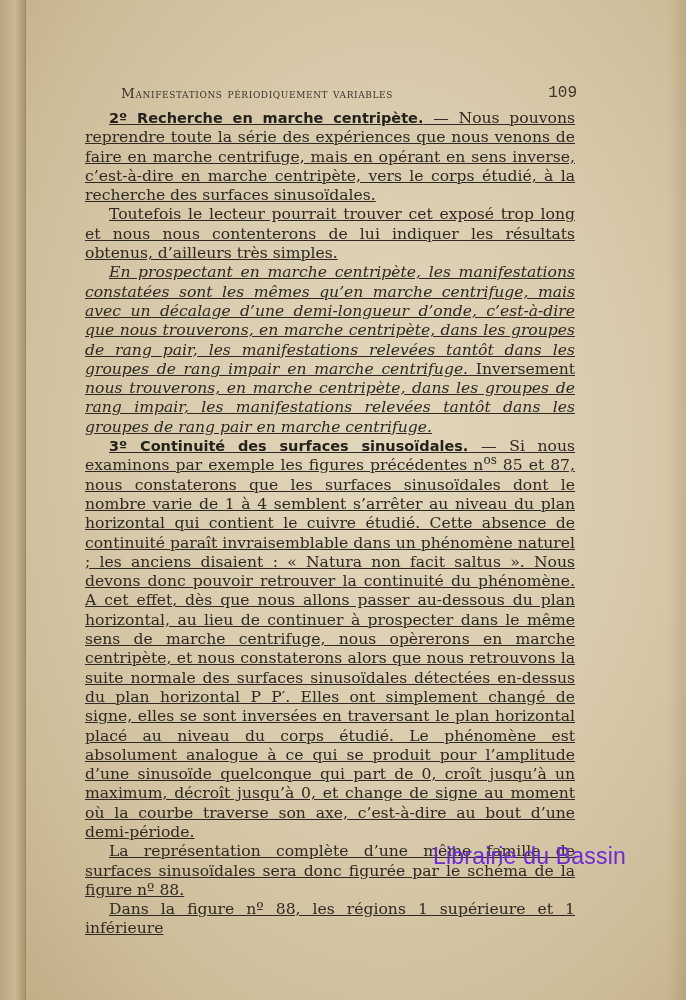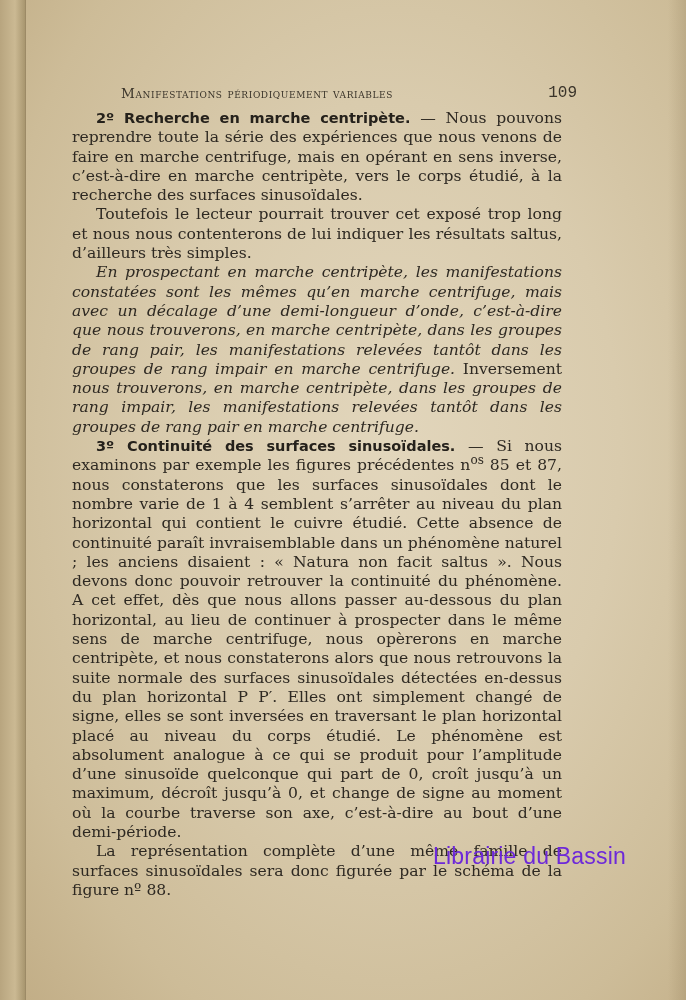--- a/index.html
+++ b/index.html
@@ -25,23 +25,23 @@
     .running-head {
       position: absolute; left: 121px; top: 84px; width: 456px;
       display: flex; justify-content: space-between; align-items: center;
       color: #3a342a;
     }
     .running-title {
       font-variant: small-caps; font-size: 13.5px; letter-spacing: 0.6px;
     }
     .page-number { font-size: 16px; font-family: Liberation Mono, monospace; }
     .text-block {
-      position: absolute; left: 72px; top: 109px; width: 490px;
+      position: absolute; left: 85px; top: 109px; width: 490px;
       color: #2e2922; font-size: 15.6px; line-height: 19.3px;
-      text-align: justify; hyphens: manual;
+      text-align: justify; hyphens: manual; text-decoration: underline;
     }
     .para { margin: 0; text-indent: 24px; }
     .para .lead { font-family: "DejaVu Sans", "Liberation Sans", sans-serif; font-weight: bold; font-size: 14.5px; color: #25211b; }
     .italic { font-style: italic; }
     sup { font-size: 12px; line-height: 0; }
     .watermark {
       position: absolute; left: 433px; top: 843px;
       font-family: "Liberation Sans", "DejaVu Sans", sans-serif;
       font-size: 23px; color: #6d28d9; letter-spacing: 0.2px;
       white-space: nowrap;
@@ -56,24 +56,25 @@
 </div>
 
 <div class="running-head">
   <span class="running-title">Manifestations périodiquement variables</span>
   <span class="page-number">109</span>
 </div>
 
 <div class="text-block">
   <p class="para"><span class="lead">2º Recherche en marche centripète.</span><span> — Nous pouvons reprendre toute la série des expériences que nous venons de faire en marche centrifuge, mais en opérant en sens inverse, c’est-à-dire en marche centripète, vers le corps étudié, à la recherche des surfaces sinusoïdales.</span></p>
 
-  <p class="para"><span>Toutefois le lecteur pourrait trouver cet exposé trop long et nous nous contenterons de lui indiquer les résultats saltus, d’ailleurs très simples.</span></p>
+  <p class="para"><span>Toutefois le lecteur pourrait trouver cet exposé trop long et nous nous contenterons de lui indiquer les résultats obtenus, d’ailleurs très simples.</span></p>
 
   <p class="para"><span class="italic">En prospectant en marche centripète, les manifestations constatées sont les mêmes qu’en marche centrifuge, mais avec un décalage d’une demi-longueur d’onde, c’est-à-dire que nous trouverons, en marche centripète, dans les groupes de rang pair, les manifestations relevées tantôt dans les groupes de rang impair en marche centrifuge.</span><span> Inversement </span><span class="italic">nous trouverons, en marche centripète, dans les groupes de rang impair, les manifestations relevées tantôt dans les groupes de rang pair en marche centrifuge.</span></p>
 
   <p class="para"><span class="lead">3º Continuité des surfaces sinusoïdales.</span><span> — Si nous examinons par exemple les figures précédentes n</span><sup>os</sup><span> 85 et 87, nous constaterons que les surfaces sinusoïdales dont le nombre varie de 1 à 4 semblent s’arrêter au niveau du plan horizontal qui contient le cuivre étudié. Cette absence de continuité paraît invraisemblable dans un phénomène naturel ; les anciens disaient : « Natura non facit saltus ». Nous devons donc pouvoir retrouver la continuité du phénomène. A cet effet, dès que nous allons passer au-dessous du plan horizontal, au lieu de continuer à prospecter dans le même sens de marche centrifuge, nous opèrerons en marche centripète, et nous constaterons alors que nous retrouvons la suite normale des surfaces sinusoïdales détectées en-dessus du plan horizontal P P′. Elles ont simplement changé de signe, elles se sont inversées en traversant le plan horizontal placé au niveau du corps étudié. Le phénomène est absolument analogue à ce qui se produit pour l’amplitude d’une sinusoïde quelconque qui part de 0, croît jusqu’à un maximum, décroît jusqu’à 0, et change de signe au moment où la courbe traverse son axe, c’est-à-dire au bout d’une demi-période.</span></p>
 
   <p class="para"><span>La représentation complète d’une même famille de surfaces sinusoïdales sera donc figurée par le schéma de la figure nº 88.</span></p>
 
 
+  <p class="para"><span>Dans la figure nº 88, les régions 1 supérieure et 1 inférieure</span></p>
 </div>
 
 <div class="watermark">Librairie du Bassin</div>
 
 </body></html>

